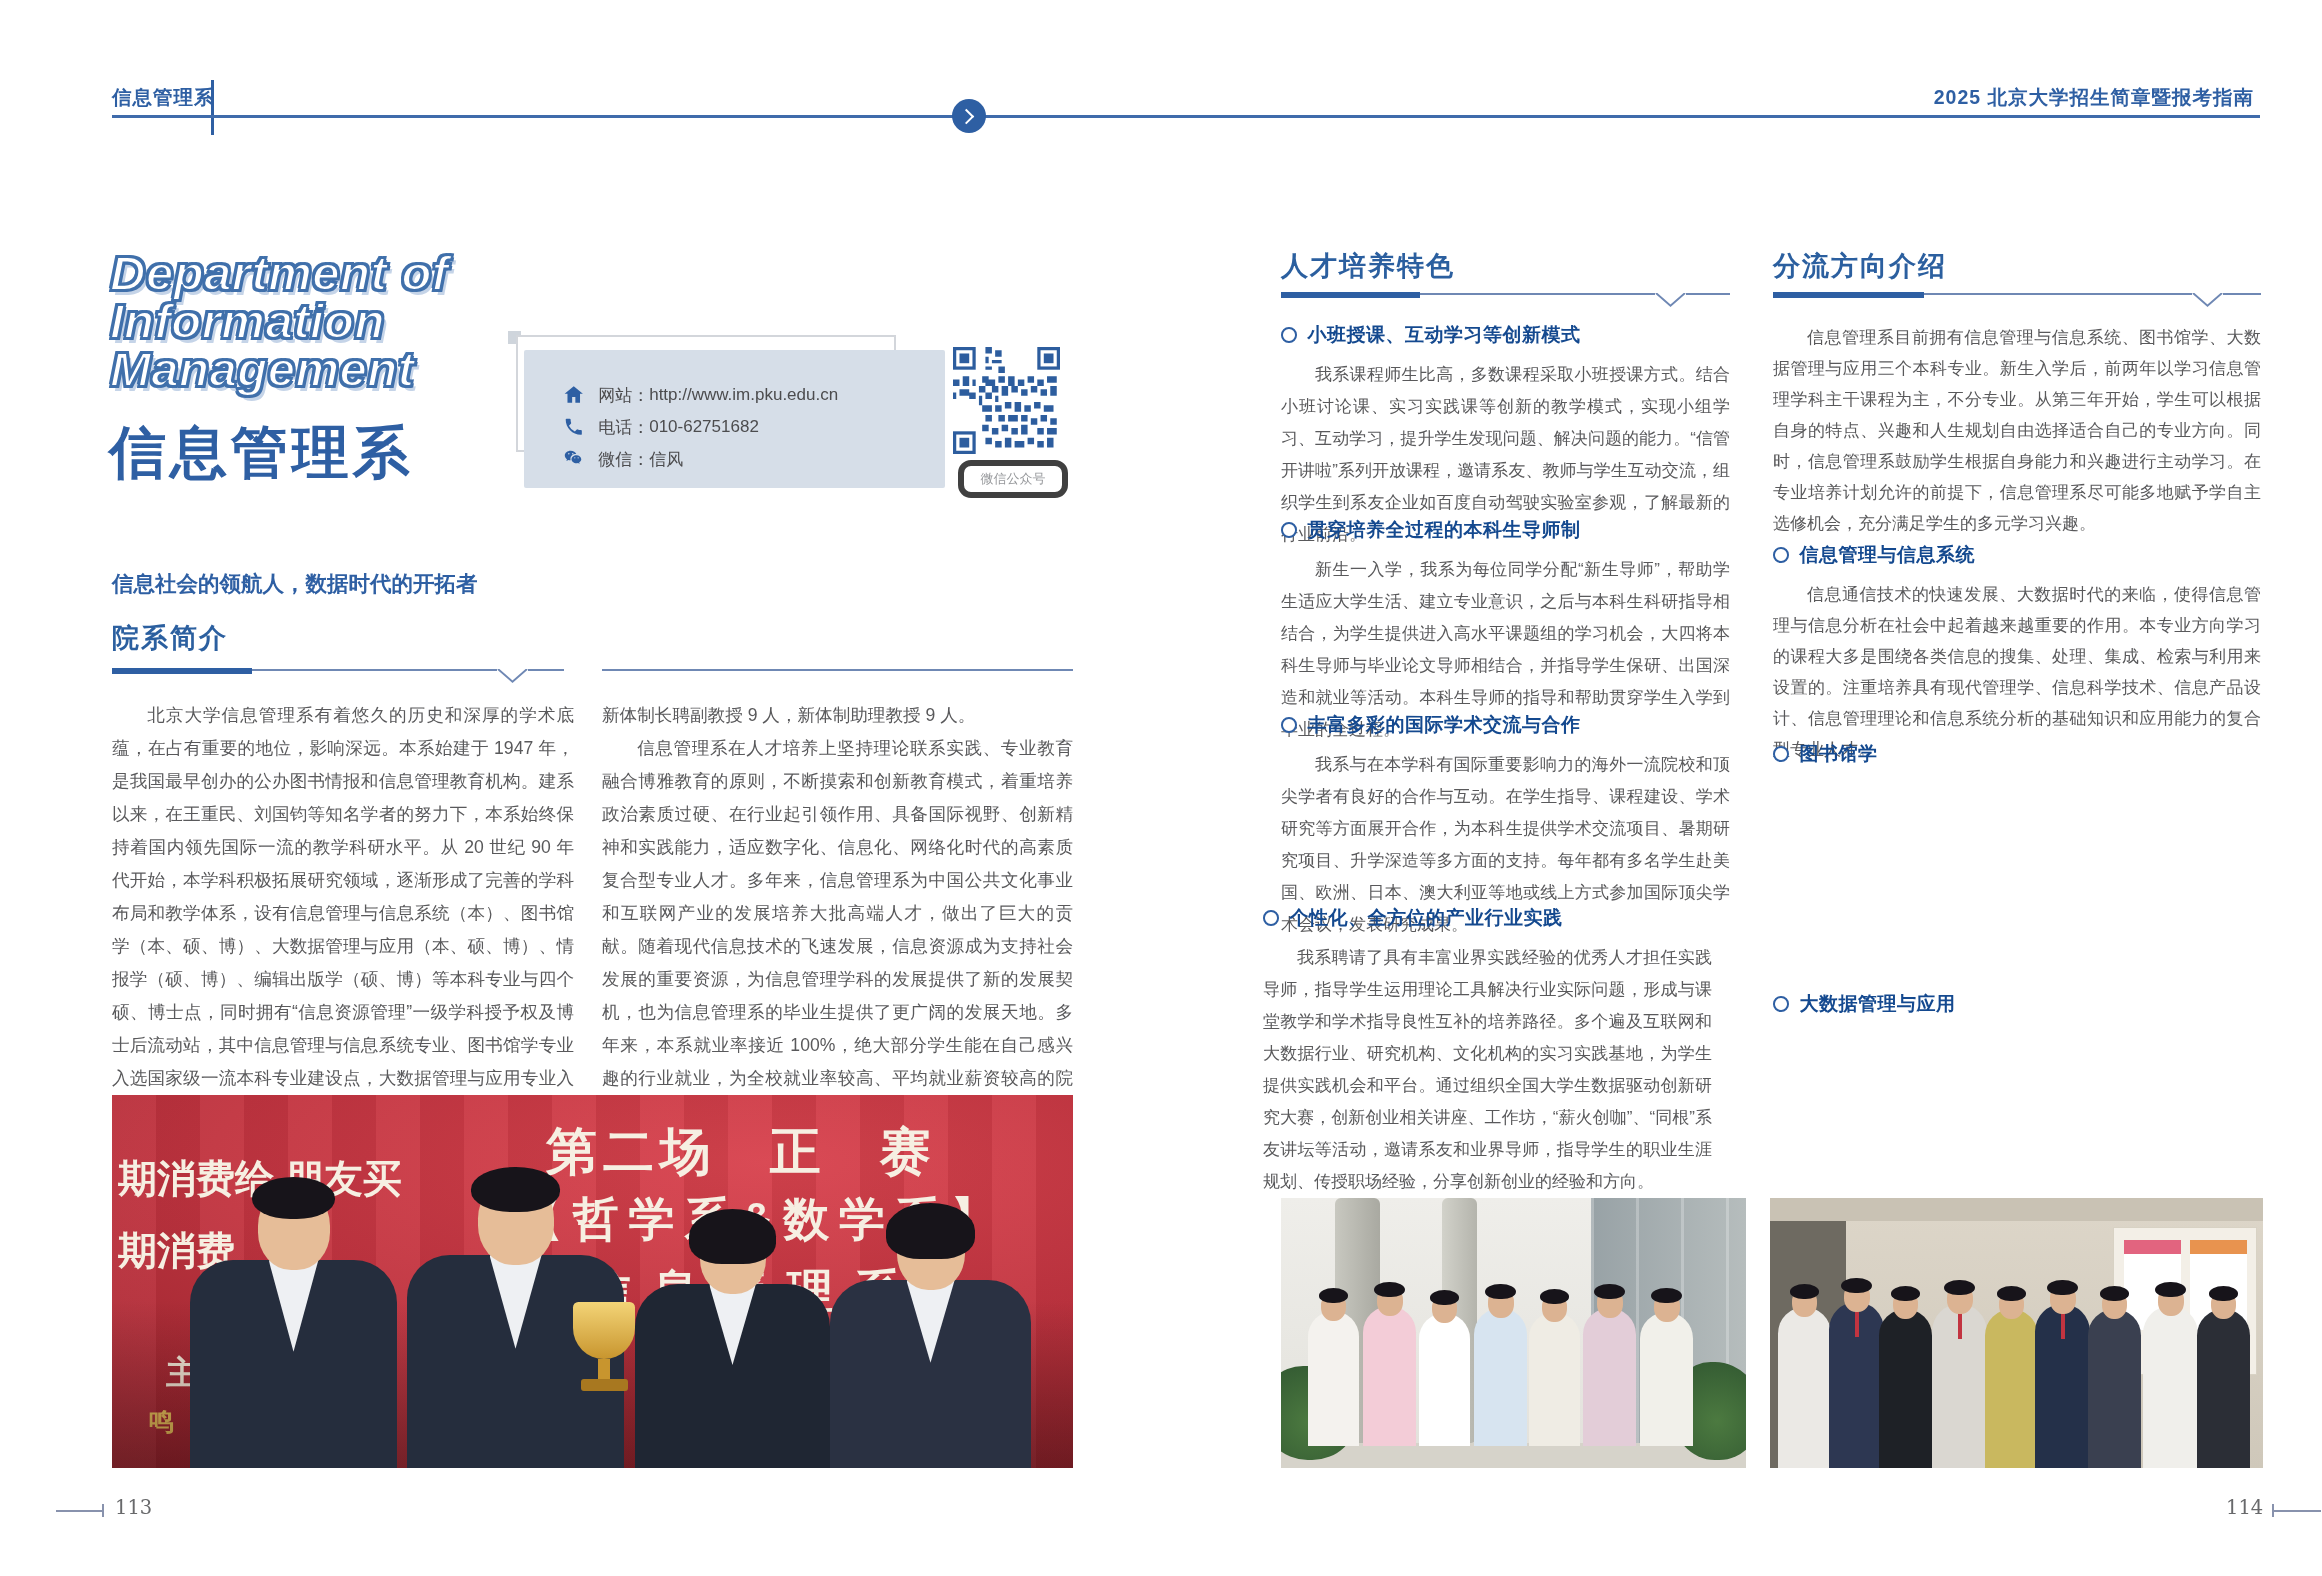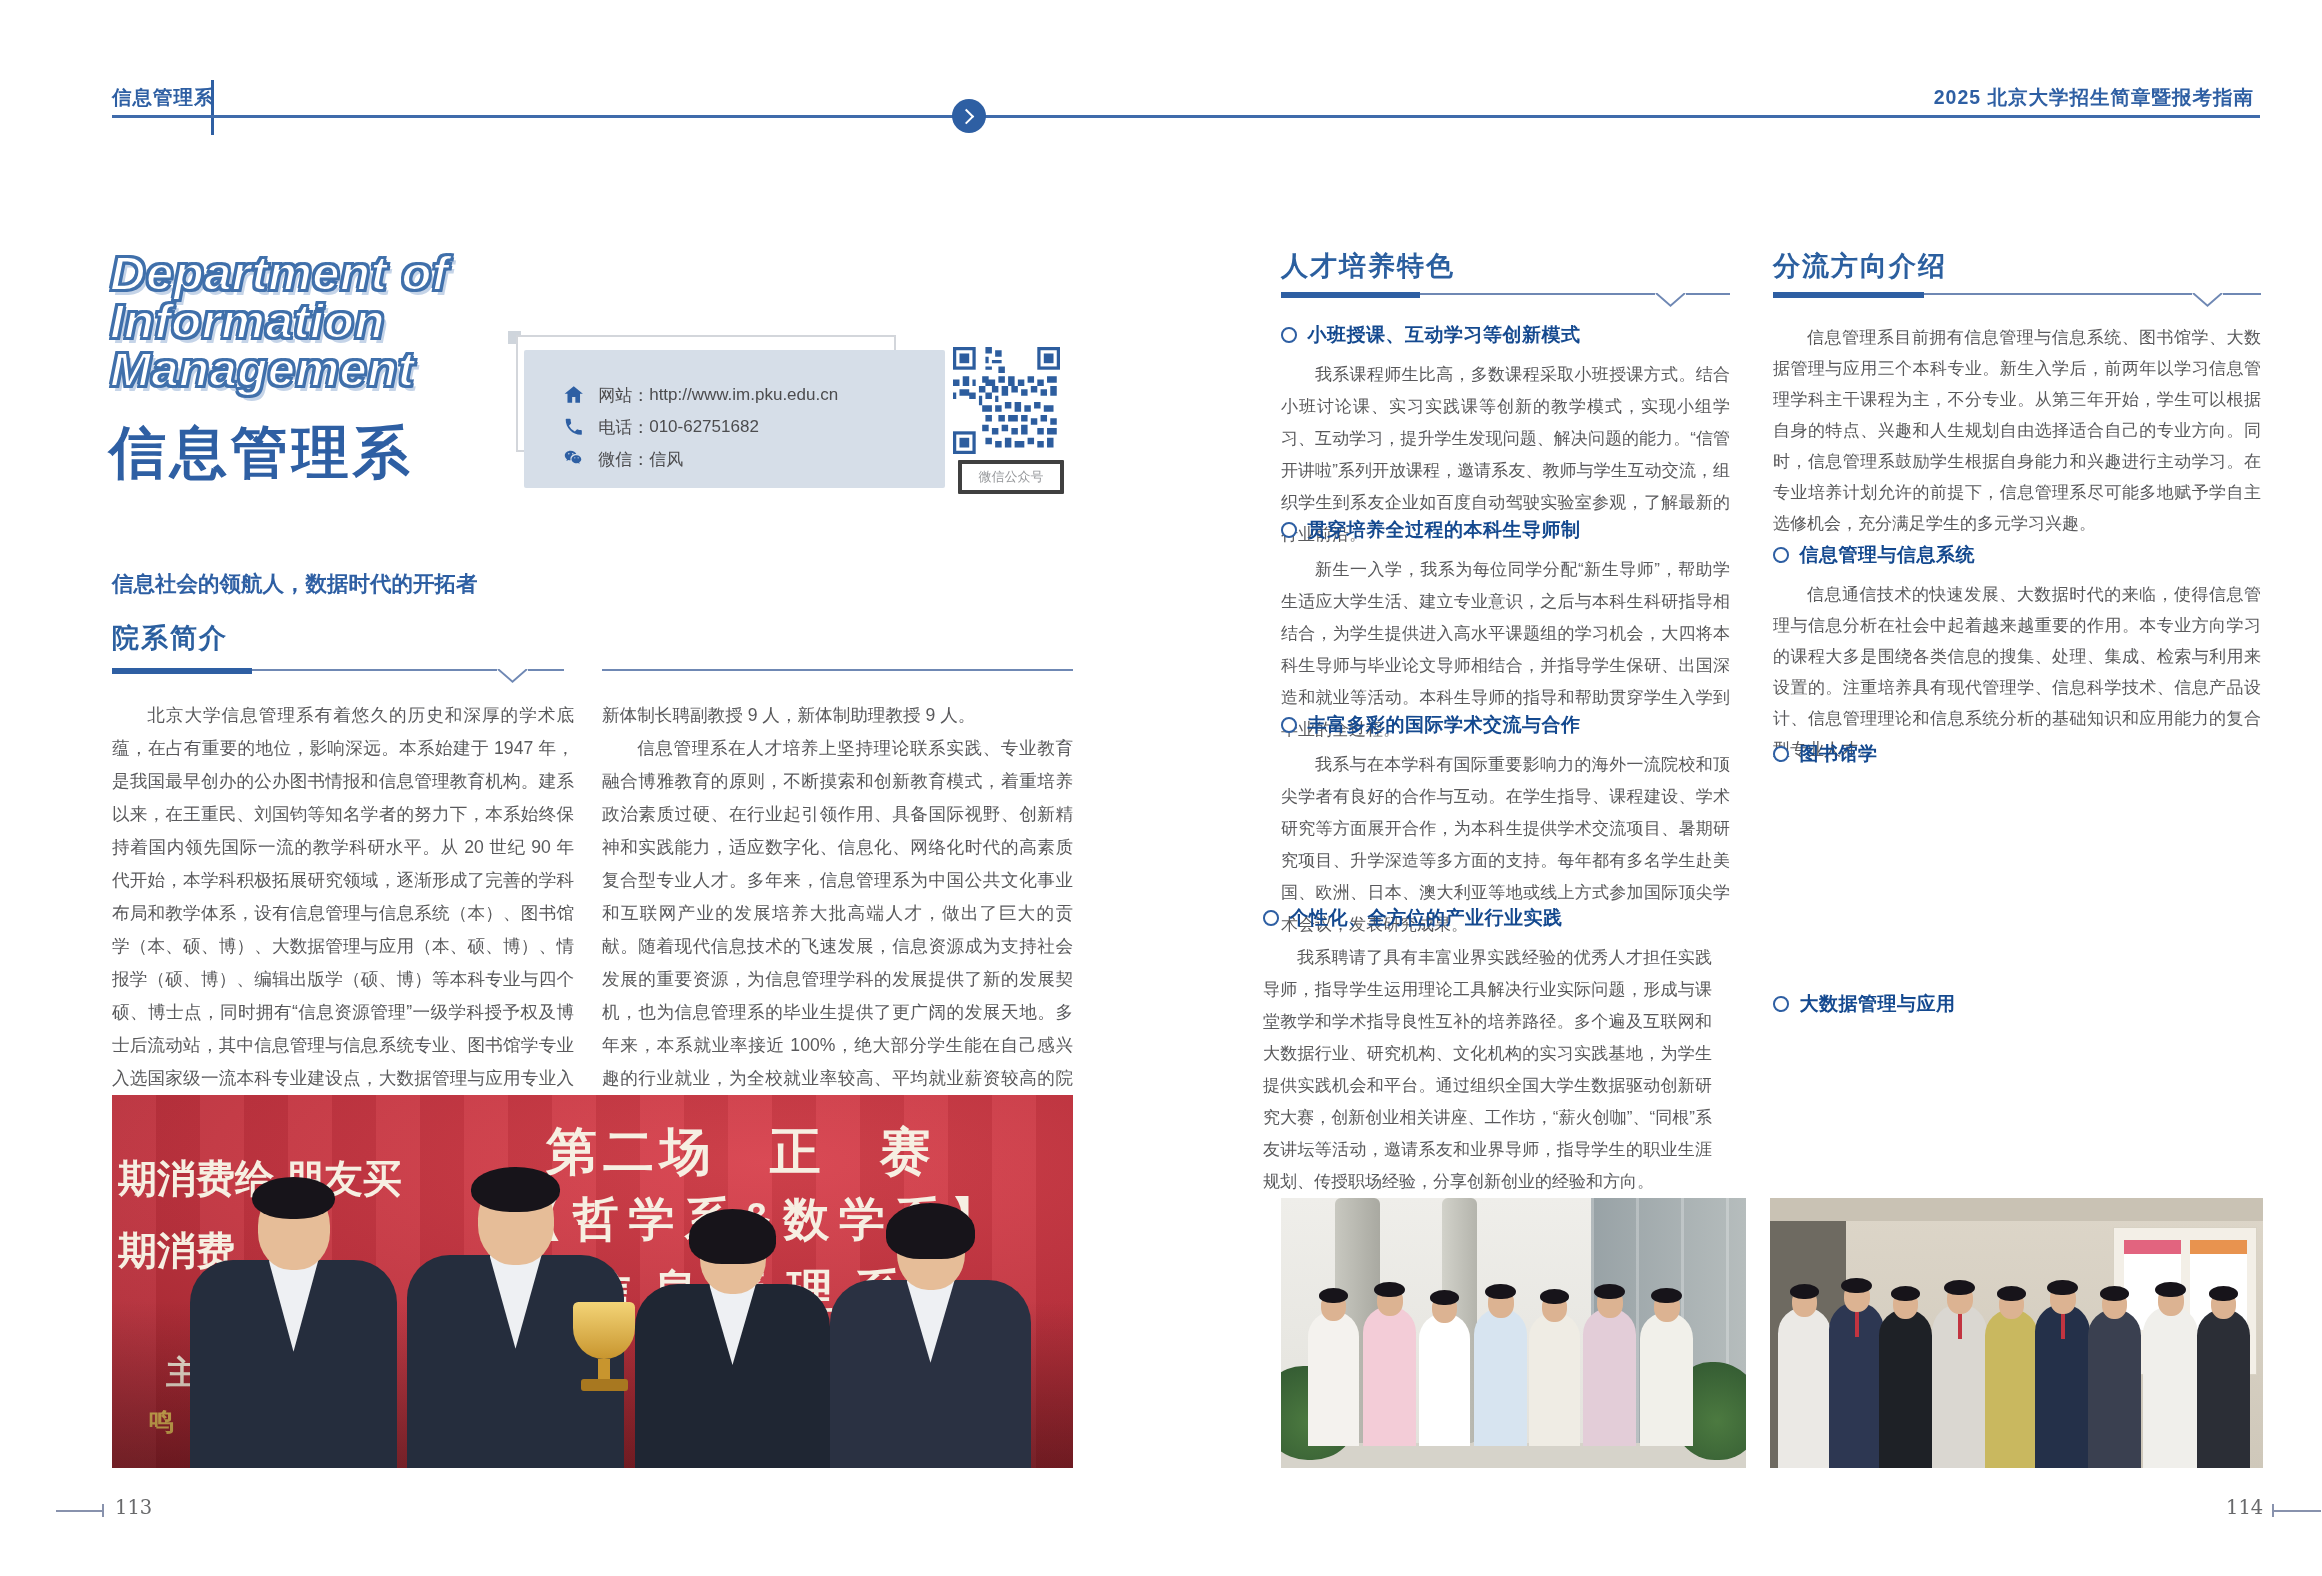--- a/index.html
+++ b/index.html
@@ -23,21 +23,21 @@
   .tagline{font-size:21.5px;font-weight:bold;color:#2e5fa3;}
 
   
   .c-sq{width:12.7px;height:12.7px;background:#cfd5dc;}
   .c-outline{border:2px solid #d3d6db;background:#fff;}
   .c-card{background:#d6dee8;border-radius:2px;padding:29px 0 4px 39px;box-sizing:border-box;}
   .c-row{display:flex;align-items:center;height:32px;}
   .c-ico{width:21.5px;height:21.5px;margin-right:13.7px;flex:none;}
   .c-txt{font-size:17px;color:#4c4c4e;}
   .qr-wrap{background:#fff;}
-  .qr-label{border:4px solid #404040;border-radius:1px;background:#fff;font-size:13px;color:#95979a;
+  .qr-label{border:6px solid #404040;border-radius:13px;background:#fff;font-size:13px;color:#95979a;
             display:flex;align-items:center;justify-content:center;text-align:right;}
 
   
   .sec-h{font-size:27px;font-weight:600;color:#2b5f9f;letter-spacing:2px;}
   .srule{height:0;border-top:2px solid #6f88b4;}
   .srule .thick{position:absolute;left:0;top:-2.9px;height:5.9px;width:31%;background:#2e5fa3;}
   .notch{position:absolute;top:-2px;line-height:0;background:#fff;}
 
   
   .body-p{font-size:17.6px;line-height:33px;color:#59595b;text-align:justify;margin:0;}

